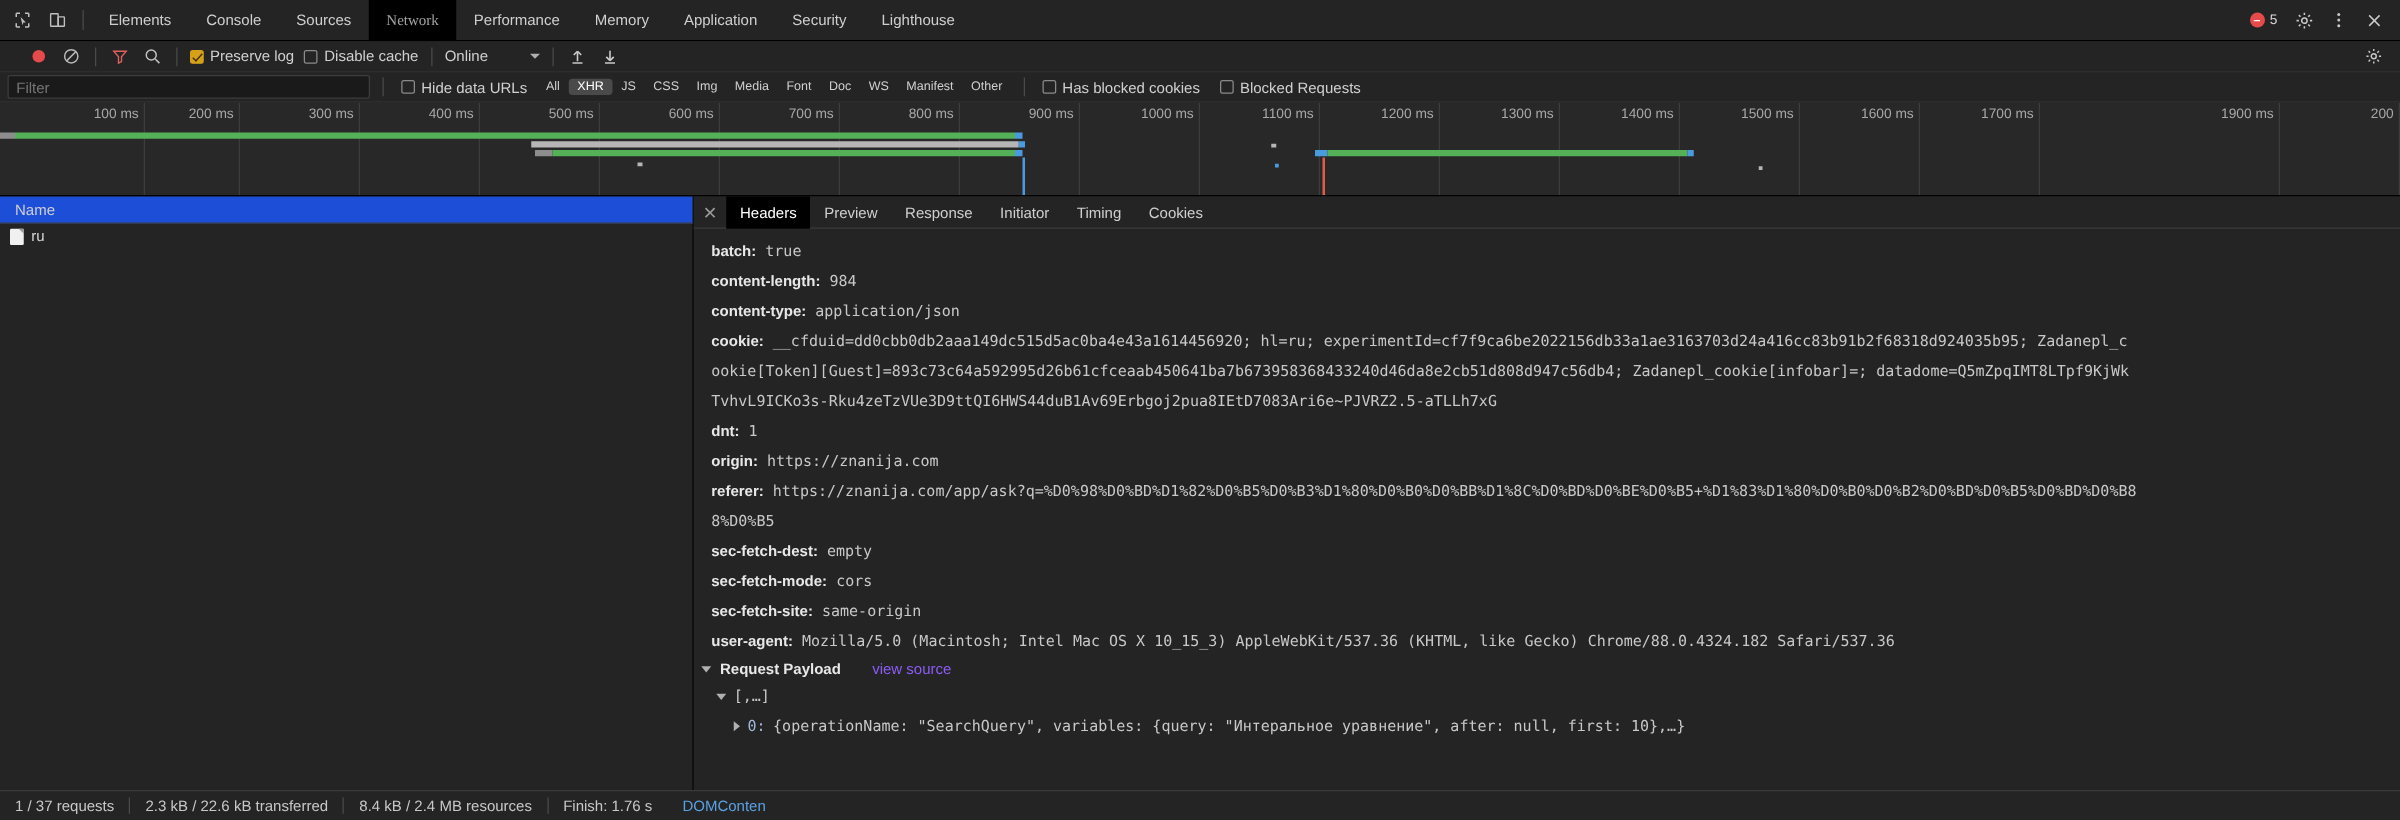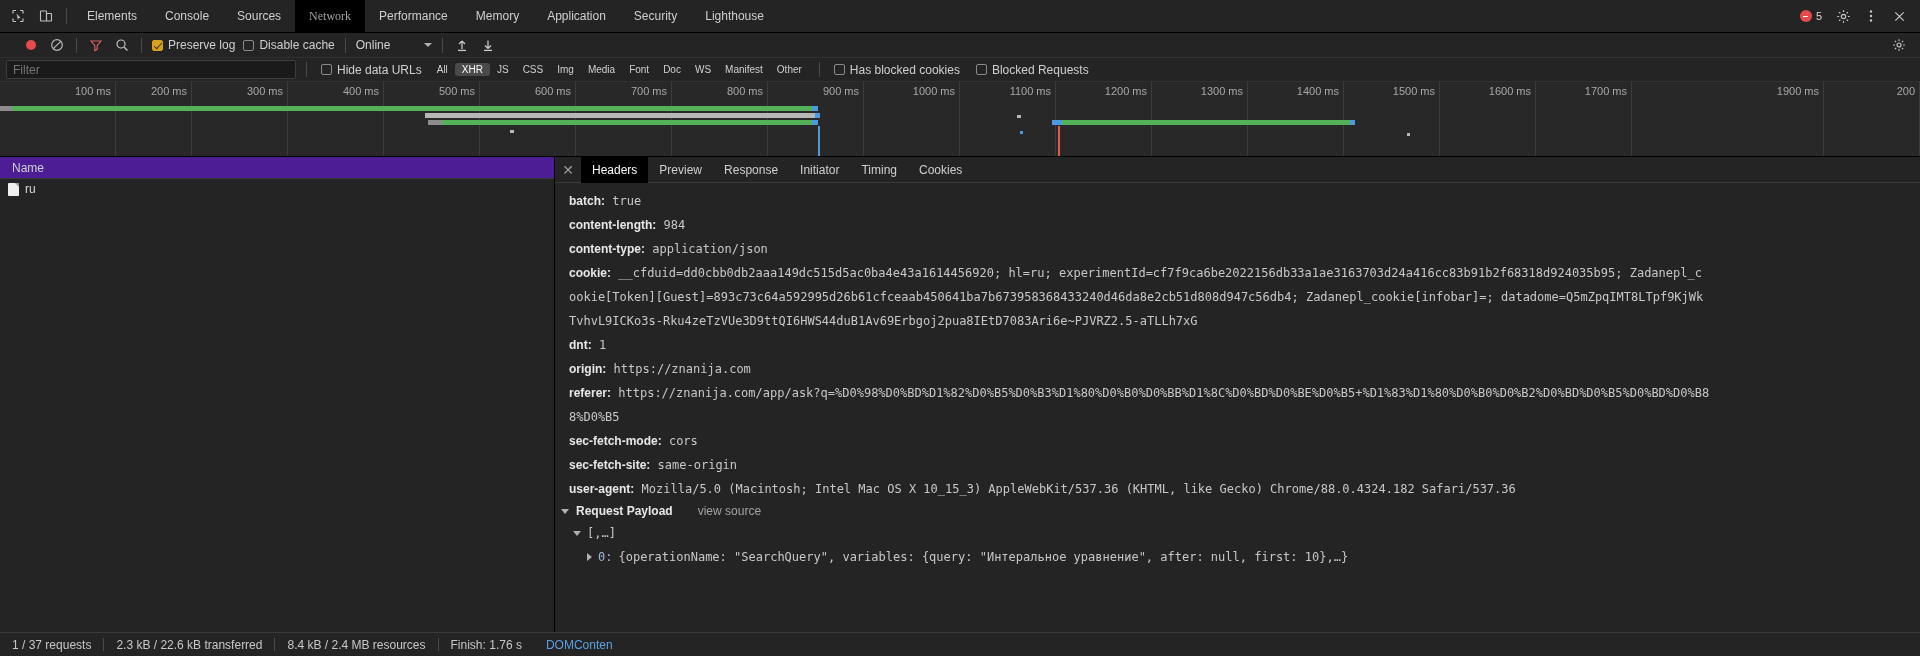--- a/index.html
+++ b/index.html
@@ -108,21 +108,21 @@
   .vline { position:absolute;top:22px;bottom:0;width:1.5px; }
 
   
   .split { flex:1; display:flex; min-height:0; }
   .listpane {
     width:555px;min-width:555px;background:#242424;display:flex;flex-direction:column;
     border-right:1px solid #000;
   }
   .list-head {
     height:22px;min-height:22px;display:flex;align-items:center;
-    border-bottom:1px solid #3a3a3a;background:#4c1d95;
+    border-bottom:1px solid #3a3a3a;background:#1d4ed8;
   }
   .list-head span { font-size:12px;color:#d0d0d0;padding-left:12px; }
   .list-rows { flex:1; overflow:hidden;text-align:center; }
   .lrow {
     height:20px;display:flex;align-items:center;padding-left:8px;gap:6px;
     font-size:12px;color:#d8d8d8;cursor:pointer;
   }
   .doc-ico {
     width:11px;height:13px;background:#f0f0f0;border-radius:1px;flex:none;position:relative;
   }
@@ -154,21 +154,21 @@
   .hname { color:#e8e8e8; font-family:"Liberation Sans", sans-serif; font-weight:bold; font-size:12px; }
   .hval { color:#c8c8c8; }
   .hcont { padding:2px 14px 2px 14px; font-size:12px;line-height:20px;
            font-family:"DejaVu Sans Mono", monospace; color:#c8c8c8; word-break:break-all;}
   .section {
     display:flex;align-items:center;gap:7px;padding:3px 8px 3px 6px;font-size:12px;
   }
   .twisty { width:0;height:0;border-left:5px solid #b0b0b0;border-top:4px solid transparent;border-bottom:4px solid transparent; }
   .twisty.open { border-left:4px solid transparent;border-right:4px solid transparent;border-top:5px solid #b0b0b0;border-bottom:none; }
   .sec-title { font-weight:bold;color:#e8e8e8; }
-  .viewsource { color:#a3a3a3;font-size:12px;margin-left:18px;cursor:pointer; }
+  .viewsource { color:#8b5cf6;font-size:12px;margin-left:18px;cursor:pointer; }
   .payload-row {
     display:flex;align-items:center;gap:6px;padding:2px 0 2px 18px;
     font-family:"DejaVu Sans Mono", monospace;font-size:12px;color:#c8c8c8;line-height:20px;
   }
   .payload-row.l2 { padding-left:32px; }
   .pkey { color:#9fb7d8; }
 
   
   .statusbar {
     height:24px;min-height:24px;display:flex;align-items:center;
@@ -480,20 +480,24 @@
         <div class="hline">
           <span class="hname">origin:</span>
           <span class="hval">https://znanija.com</span>
         </div>
         <div class="hline">
           <span class="hname">referer:</span>
           <span class="hval">https://znanija.com/app/ask?q=%D0%98%D0%BD%D1%82%D0%B5%D0%B3%D1%80%D0%B0%D0%BB%D1%8C%D0%BD%D0%BE%D0%B5+%D1%83%D1%80%D0%B0%D0%B2%D0%BD%D0%B5%D0%BD%D0%B8</span>
         </div>
         <div class="hcont">8%D0%B5</div>
         <div class="hline">
+          <span class="hname">sec-fetch-dest:</span>
+          <span class="hval">empty</span>
+        </div>
+        <div class="hline">
           <span class="hname">sec-fetch-mode:</span>
           <span class="hval">cors</span>
         </div>
         <div class="hline">
           <span class="hname">sec-fetch-site:</span>
           <span class="hval">same-origin</span>
         </div>
         <div class="hline">
           <span class="hname">user-agent:</span>
           <span class="hval">Mozilla/5.0 (Macintosh; Intel Mac OS X 10_15_3) AppleWebKit/537.36 (KHTML, like Gecko) Chrome/88.0.4324.182 Safari/537.36</span>

